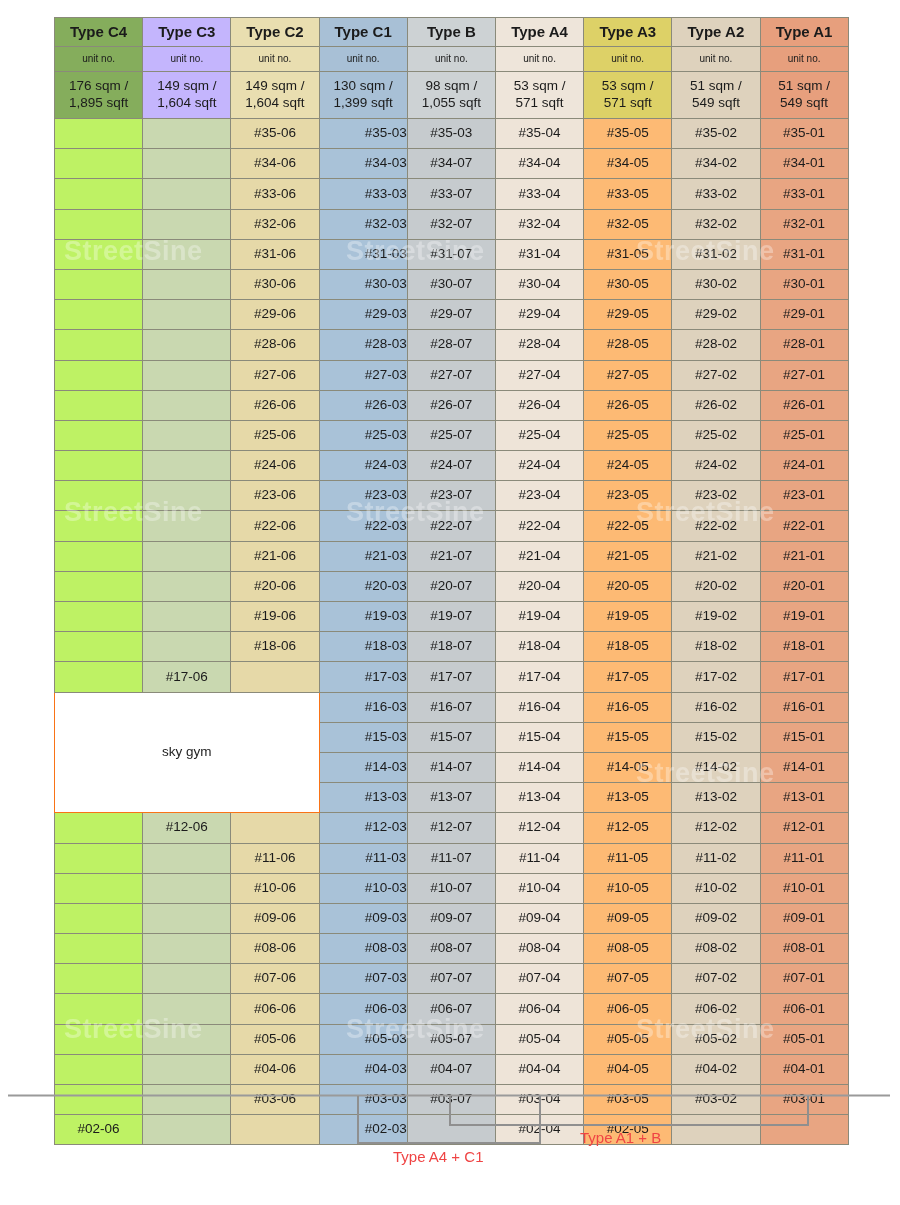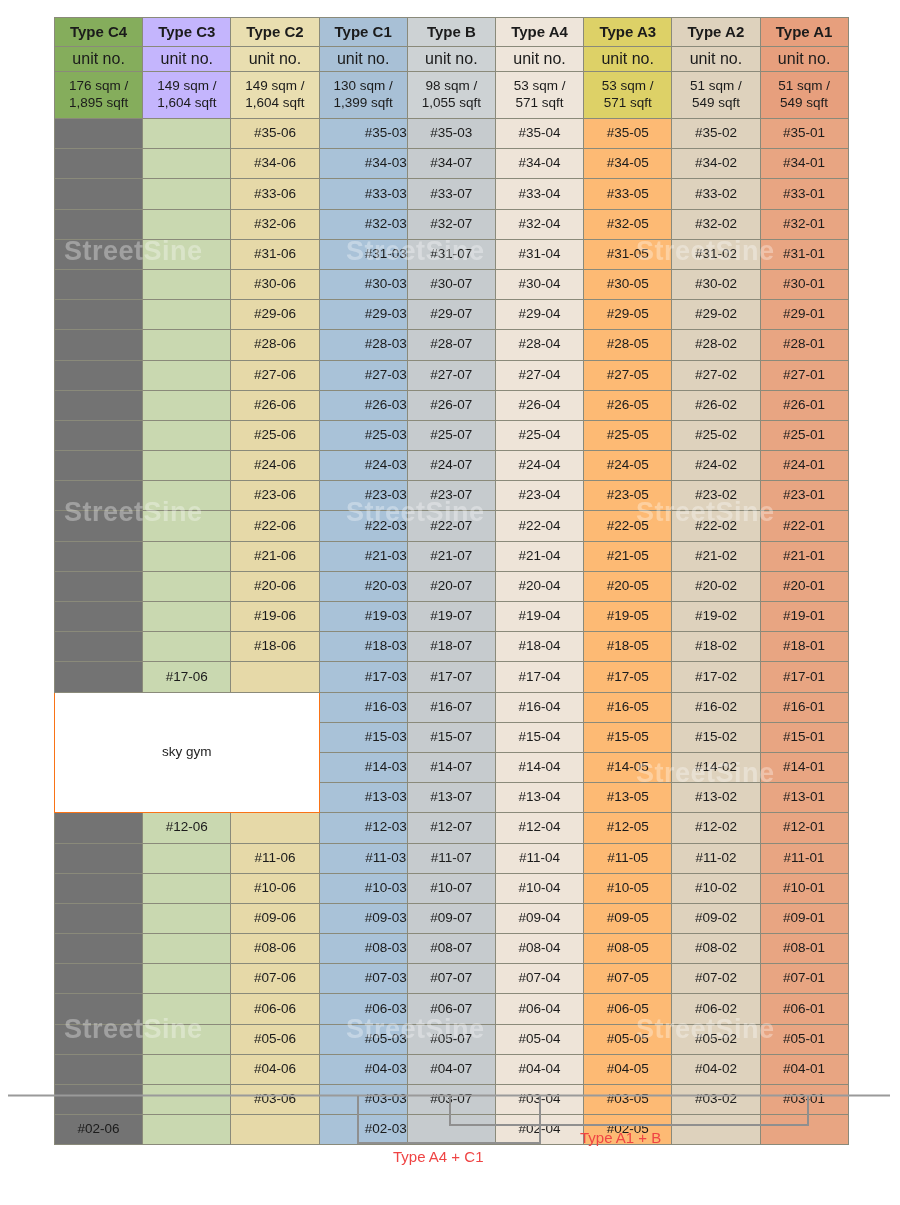--- a/index.html
+++ b/index.html
@@ -48,35 +48,35 @@
     line-height:1.25;
   }
 
   tr.head-type th{
     height:28px;
     font-size:15px;
     font-weight:700;
   }
   tr.head-unitno td{
     height:24px;
-    font-size:16px;
+    font-size:10px;
   }
   tr.head-area td{
     height:46px;
     font-size:13.5px;
     font-weight:400;
   }
   tr.unit-row td{
     height:29.2px;
     font-size:13.5px;
   }
 
   
   .c-C4-h{background:#85ad5c;}
-  .c-C4  {background:#737373;}
+  .c-C4  {background:#bef264;}
   .c-C3-h{background:#c4b5fd;}
   .c-C3  {background:#c9d8b0;}
   .c-C2-h{background:#e9deb0;}
   .c-C2  {background:#e6d9a8;}
   .c-C1-h{background:#a8c0d6;}
   .c-C1  {background:#a9c2d8;padding-left:45px;}
   .c-B-h {background:#cdd2d4;}
   .c-B   {background:#c6cbce;}
   .c-A4-h{background:#eee5da;}
   .c-A4  {background:#eee4d8;}

